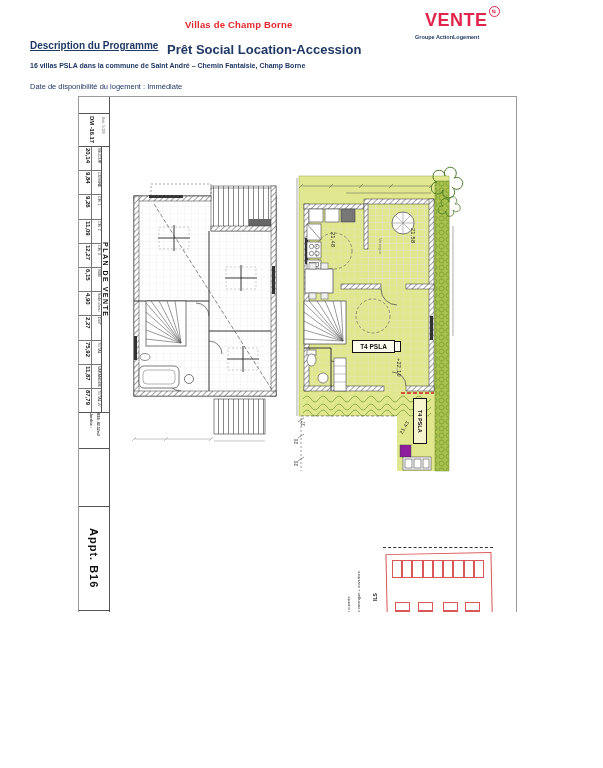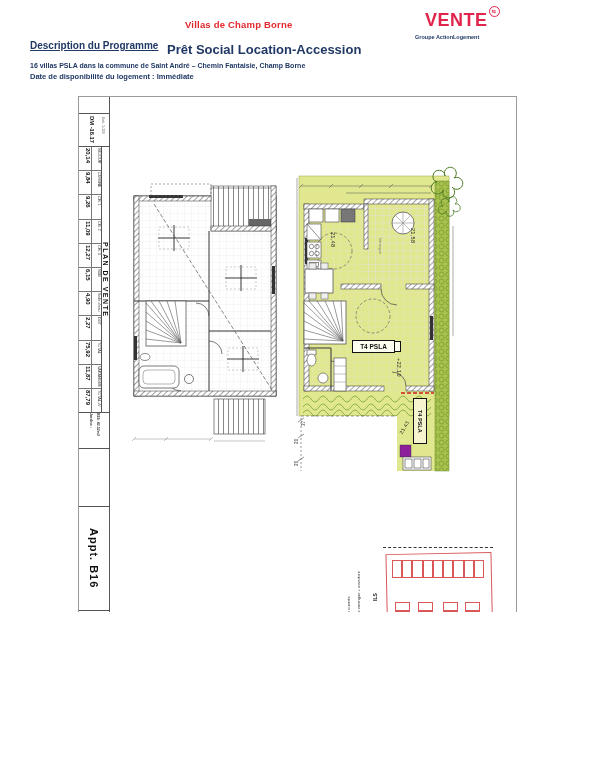--- a/index.html
+++ b/index.html
@@ -8,21 +8,21 @@
   .abs{position:absolute;}
   
   .doc-title{left:185px;top:19px;font-size:9.5px;font-weight:bold;color:#e3282e;letter-spacing:.2px;}
   .shlmr{left:425px;top:10px;font-size:18px;font-weight:bold;color:#e0244b;letter-spacing:.5px;}
   .al-circle{display:inline-block;width:9px;height:9px;border:1.4px solid #e0244b;border-radius:50%;
              vertical-align:top;margin-left:1px;margin-top:-4px;font-size:5px;line-height:9px;text-align:center;color:#e0244b;}
   .group-tag{left:415px;top:34px;font-size:5.5px;font-weight:bold;color:#1f3864;}
   .section-title{left:30px;top:40px;font-size:10px;font-weight:bold;color:#1f3864;text-decoration:underline;}
   .subtitle{left:167px;top:42px;font-size:13px;font-weight:bold;color:#1f3864;}
   .program-line{left:30px;top:62px;font-size:7px;font-weight:bold;color:#1f3864;}
-  .availability{left:30px;top:72px;font-size:7.5px;font-weight:bold;color:#1f3864;}
+  .availability{left:30px;top:82px;font-size:7.5px;font-weight:normal;color:#1f3864;}
   
   .sheet{left:78px;top:96px;width:437px;height:625px;border:1px solid #9a9a9a;background:#fff;}
   
   .strip{left:0;top:0;width:30px;height:100%;border-right:1px solid #555;}
   .cell{position:absolute;left:0;width:30px;border-bottom:1px solid #555;box-sizing:border-box;background:#fff;}
   .c-dm{top:16px;height:34px;border-top:1px solid #555;display:flex;}
   .c-dm .ref{writing-mode:vertical-rl;font-size:5.8px;font-weight:bold;color:#222;width:16px;padding-top:2px;}
   .c-dm .scale{writing-mode:vertical-rl;font-size:3.5px;color:#555;width:10px;padding-top:3px;}
   .c-rows{top:50px;height:266px;display:flex;border-bottom:1px solid #555;}
   .rows-col{width:22px;display:flex;flex-direction:column;}

